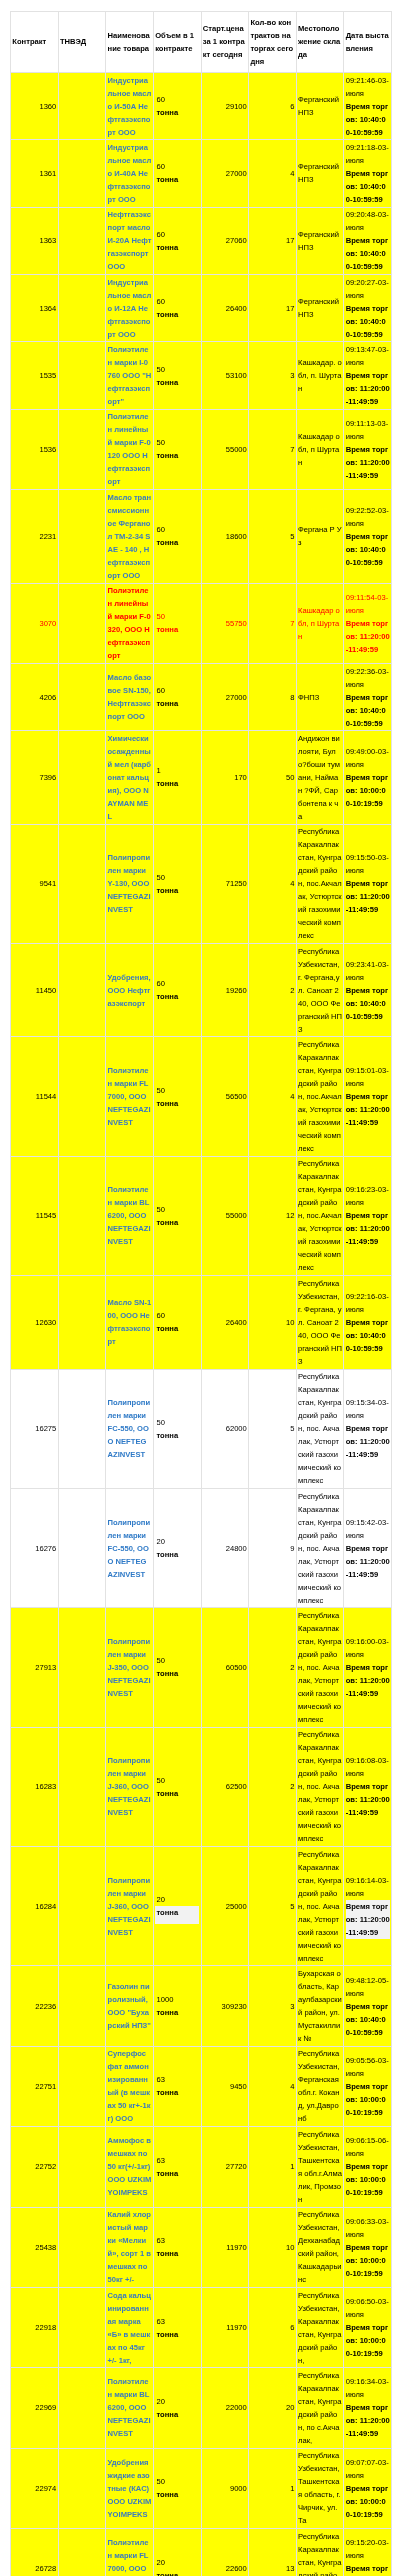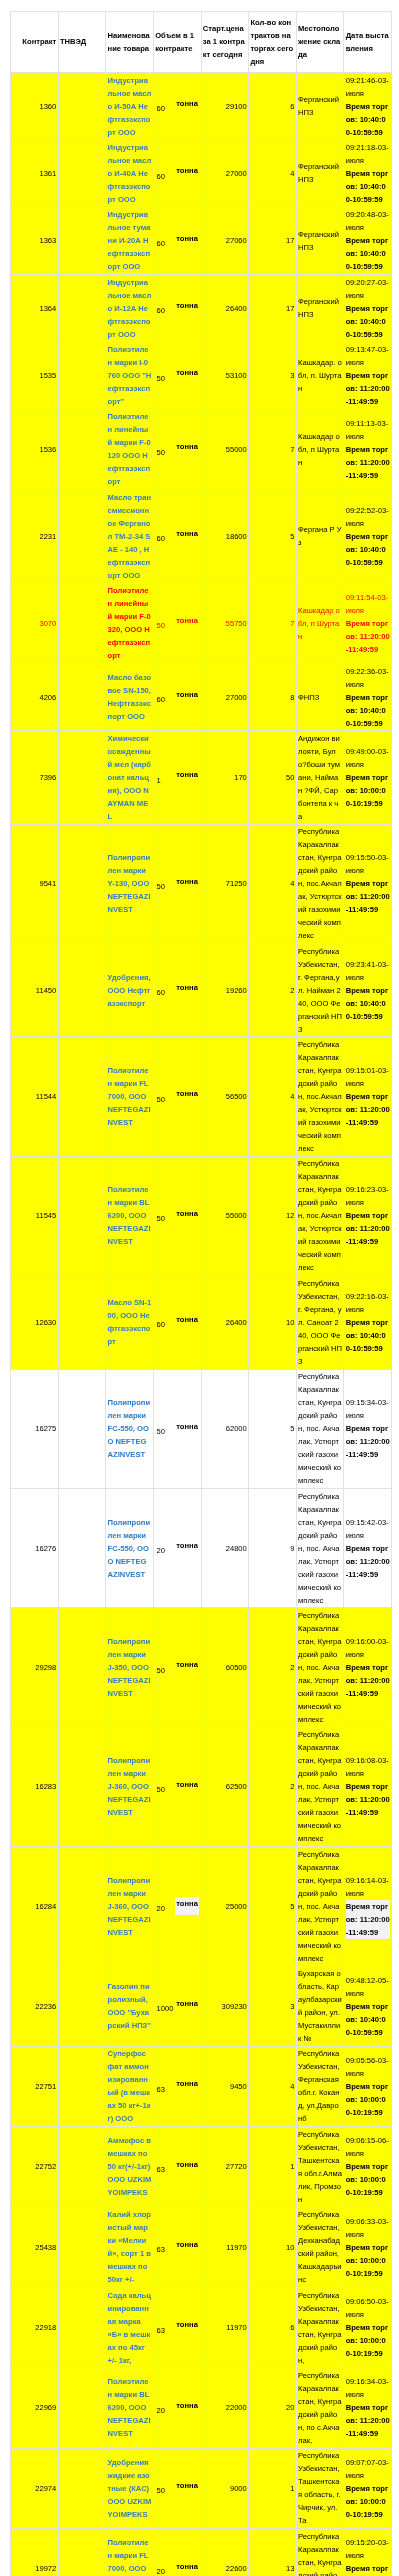--- a/index.html
+++ b/index.html
@@ -18,28 +18,28 @@
     line-height: 13px;
     word-break: break-all;
     overflow-wrap: anywhere;
   }
   table.grid th {
     background: #ffffff;
     font-weight: bold;
     text-align: left;
     height: 59px;
   }
-  table.grid th.c-contract { text-align: right; }
+  table.grid th.c-contract { text-align: left; }
   tr.row td { background: #ffff00; }
   tr.row.plain td { background: #ffffff; }
   td.num { text-align: right; }
   td.name a { color: #3a7bbf; text-decoration: none; font-weight: bold; }
   tr.row.plain td.name a { color: #2f7ac7; }
   td.vol { padding: 0; }
-  .vol-wrap { display: flex; flex-direction: row; justify-content: space-between; min-height: 100%; }
+  .vol-wrap { display: flex; flex-direction: column; justify-content: flex-end; min-height: 100%; }
   .vol-num { padding: 5.3px 1.3px 0 1.3px; }
   .vol-unit { font-weight: bold; padding: 0 1.3px 5.3px 1.3px; }
   td.date .posted { display: block; }
   td.date .trade { display: block; font-weight: bold; }
   tr.highlight td, tr.highlight td.name a { color: #ff0000; }
   tr.highlight td.date .trade { color: #ff0000; }
   td.vol.grey-unit .vol-unit { background: #f2f2f2; }
   td.date.grey-trade .trade { background: #f2f2f2; }
 </style>
 </head>
@@ -104,21 +104,21 @@
     <td><span>Ферганский НПЗ</span></td>
     <td class="date">
       <span class="posted">09:21:18-03-июля</span>
       <span class="trade"><span>Время торгов:</span> <span>10:40:00-10:59:59</span></span>
     </td>
   </tr>
 
   <tr class="row">
     <td class="num"><span>1363</span></td>
     <td><span></span></td>
-    <td class="name"><a href="#">Индустриальное тумани И-20А Нефтгазэкспорт ООО</a></td>
+    <td class="name"><a href="#">Нефтгазэкспорт масло И-20А Нефтгазэкспорт ООО</a></td>
     <td class="vol">
       <div class="vol-wrap">
         <span class="vol-num">60</span>
         <span class="vol-unit">тонна</span>
       </div>
     </td>
     <td class="num"><span>27060</span></td>
     <td class="num"><span>17</span></td>
     <td><span>Ферганский НПЗ</span></td>
     <td class="date">
@@ -284,21 +284,21 @@
     <td><span></span></td>
     <td class="name"><a href="#">Удобрения, ООО Нефтгазэкспорт</a></td>
     <td class="vol">
       <div class="vol-wrap">
         <span class="vol-num">60</span>
         <span class="vol-unit">тонна</span>
       </div>
     </td>
     <td class="num"><span>19260</span></td>
     <td class="num"><span>2</span></td>
-    <td><span>Республика Узбекистан, г. Фергана,ул. Найман 240, ООО Ферганский НПЗ</span></td>
+    <td><span>Республика Узбекистан, г. Фергана,ул. Саноат 240, ООО Ферганский НПЗ</span></td>
     <td class="date">
       <span class="posted">09:23:41-03-июля</span>
       <span class="trade"><span>Время торгов:</span> <span>10:40:00-10:59:59</span></span>
     </td>
   </tr>
 
   <tr class="row">
     <td class="num"><span>11544</span></td>
     <td><span></span></td>
     <td class="name"><a href="#">Полиэтилен марки FL7000, ООО NEFTEGAZINVEST</a></td>
@@ -387,21 +387,21 @@
     <td class="num"><span>24800</span></td>
     <td class="num"><span>9</span></td>
     <td><span>Республика Каракалпакстан, Кунградский район, пос. Акчалак, Устюртский газохимический комплекс</span></td>
     <td class="date">
       <span class="posted">09:15:42-03-июля</span>
       <span class="trade"><span>Время торгов:</span> <span>11:20:00-11:49:59</span></span>
     </td>
   </tr>
 
   <tr class="row">
-    <td class="num"><span>29298</span></td>
+    <td class="num"><span>27913</span></td>
     <td><span></span></td>
     <td class="name"><a href="#">Полипропилен марки J-350, ООО NEFTEGAZINVEST</a></td>
     <td class="vol">
       <div class="vol-wrap">
         <span class="vol-num">50</span>
         <span class="vol-unit">тонна</span>
       </div>
     </td>
     <td class="num"><span>60500</span></td>
     <td class="num"><span>2</span></td>
@@ -577,21 +577,21 @@
     <td class="num"><span>9000</span></td>
     <td class="num"><span>1</span></td>
     <td><span>Республика Узбекистан, Ташкентская область, г.Чирчик, ул. Та</span></td>
     <td class="date">
       <span class="posted">09:07:07-03-июля</span>
       <span class="trade"><span>Время торгов:</span> <span>10:00:00-10:19:59</span></span>
     </td>
   </tr>
 
   <tr class="row">
-    <td class="num"><span>19972</span></td>
+    <td class="num"><span>26728</span></td>
     <td><span></span></td>
     <td class="name"><a href="#">Полиэтилен марки FL7000, ООО NEFTEGAZINVEST</a></td>
     <td class="vol">
       <div class="vol-wrap">
         <span class="vol-num">20</span>
         <span class="vol-unit">тонна</span>
       </div>
     </td>
     <td class="num"><span>22600</span></td>
     <td class="num"><span>13</span></td>

